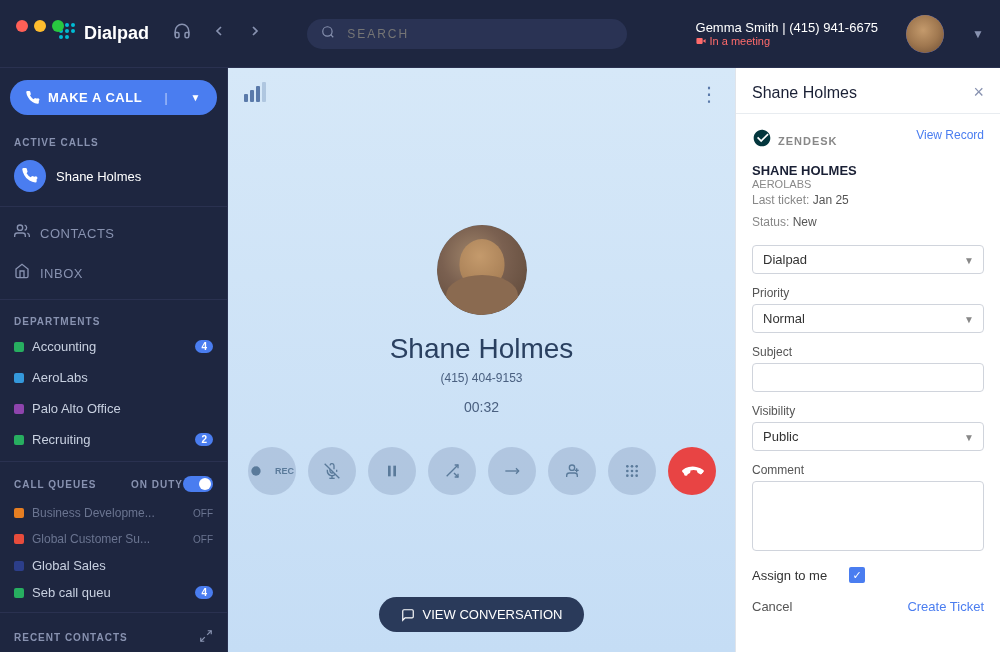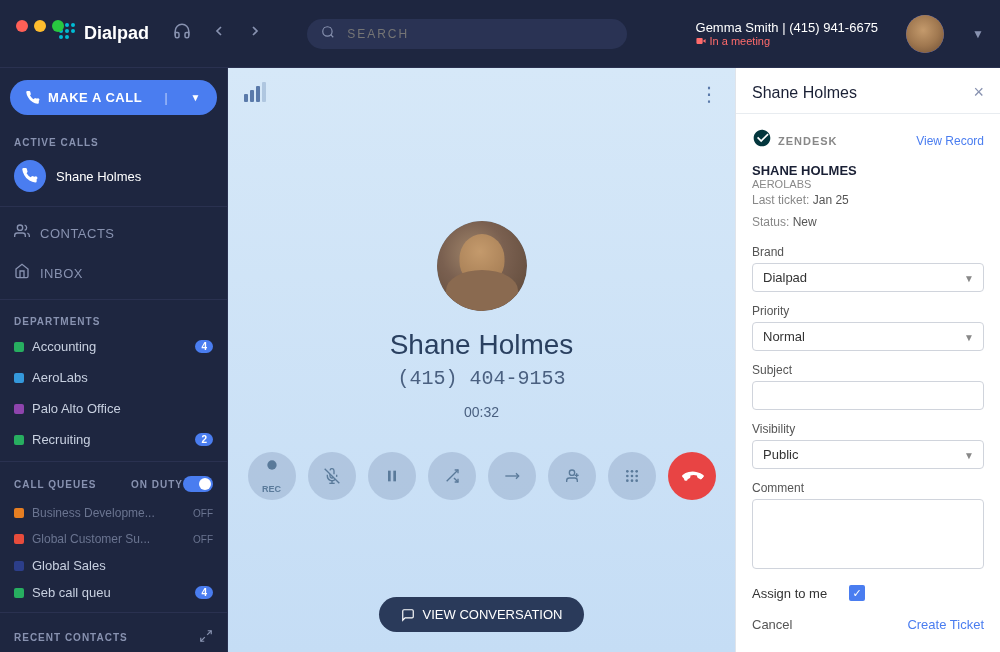--- a/index.html
+++ b/index.html
@@ -215,21 +215,21 @@
       font-size: 36px; color: white;
     }
     .caller-avatar-img {
       width: 100%; height: 100%;
       background: radial-gradient(circle at 40% 35%, #a0856a 0%, #7a6050 40%, #5a4535 100%);
       border-radius: 50%;
       position: relative;
       overflow: hidden;
     }
     .caller-name { color: #2a4060; font-size: 28px; font-weight: 400; margin-bottom: 6px; }
-    .caller-phone { color: #4a6080; font-size: 20px; margin-bottom: 14px; font-family: Liberation Mono, monospace; }
+    .caller-phone { color: #4a6080; font-size: 12px; margin-bottom: 14px; }
     .call-timer { color: #4a6080; font-size: 14px; margin-bottom: 32px; }
 
     .call-controls {
       display: flex;
       gap: 12px;
       align-items: center;
     }
     .ctrl-btn {
       width: 48px; height: 48px; border-radius: 50%;
       background: rgba(100,120,160,0.25);
@@ -278,21 +278,20 @@
     }
     .rp-title { font-size: 16px; font-weight: 500; color: #1a2035; }
     .rp-close { color: #8892b0; font-size: 18px; cursor: pointer; }
 
     .rp-body { padding: 14px 16px; overflow-y: auto; flex: 1; }
     .rp-body::-webkit-scrollbar { width: 4px; }
     .rp-body::-webkit-scrollbar-thumb { background: #d0d4dc; border-radius: 2px; }
 
     .zendesk-header {
       display: flex;
-      align-items: center;
       justify-content: space-between;
       margin-bottom: 10px;
     }
     .zendesk-logo { display: flex; align-items: center; gap: 6px; }
     .view-record-link { font-size: 12px; color: #4a7df0; cursor: pointer; text-decoration: none; }
 
     .contact-info-block { margin-bottom: 12px; }
     .contact-company { font-size: 11px; color: #888; }
     .contact-full-name { font-size: 13px; font-weight: 700; color: #1a2035; }
     .ticket-info { font-size: 12px; color: #555; line-height: 1.8; }
@@ -622,21 +621,21 @@
         <div style="position:absolute;bottom:0;left:10%;width:80%;height:45%;background:#8a6a50;border-radius:50% 50% 0 0;"></div>
       </div>
     </div>
 
     <div class="caller-name">Shane Holmes</div>
     <div class="caller-phone">(415) 404-9153</div>
     <div class="call-timer">00:32</div>
 
     <div class="call-controls">
 
-      <button class="ctrl-btn" style="font-size:11px;font-weight:600;color:#5a7a9a;flex-direction:column;gap:12px">
+      <button class="ctrl-btn" style="font-size:11px;font-weight:600;color:#5a7a9a;flex-direction:row;gap:12px">
         <svg width="14" height="14" viewBox="0 0 24 24" fill="currentColor">
             <circle cx="12" cy="12" r="8"></circle>
           </svg>
         <span style="font-size:9px">REC</span>
       </button>
 
       <button class="ctrl-btn">
         <svg width="16" height="16" viewBox="0 0 24 24" fill="none" stroke="#5a7a9a" stroke-width="2">
             <line x1="1" y1="1" x2="23" y2="23"></line>
             <path d="M9 9v3a3 3 0 005.12 2.12M15 9.34V4a3 3 0 00-5.94-.6"></path>
@@ -733,21 +732,20 @@
         <div class="contact-company">AEROLABS</div>
         <div class="ticket-info">
           <span class="ticket-label">Last ticket:</span>
           <span>Jan 25</span><br>
           <span class="ticket-label">Status:</span>
           <span>New</span>
         </div>
       </div>
 
       <div class="form-field">
-        <div class="form-label">Brand</div>
         <div class="form-select-wrapper">
           <select>
             <option>Dialpad</option>
             <option>Support</option>
             <option>Sales</option>
           </select>
         </div>
       </div>
 
       <div class="form-field">

